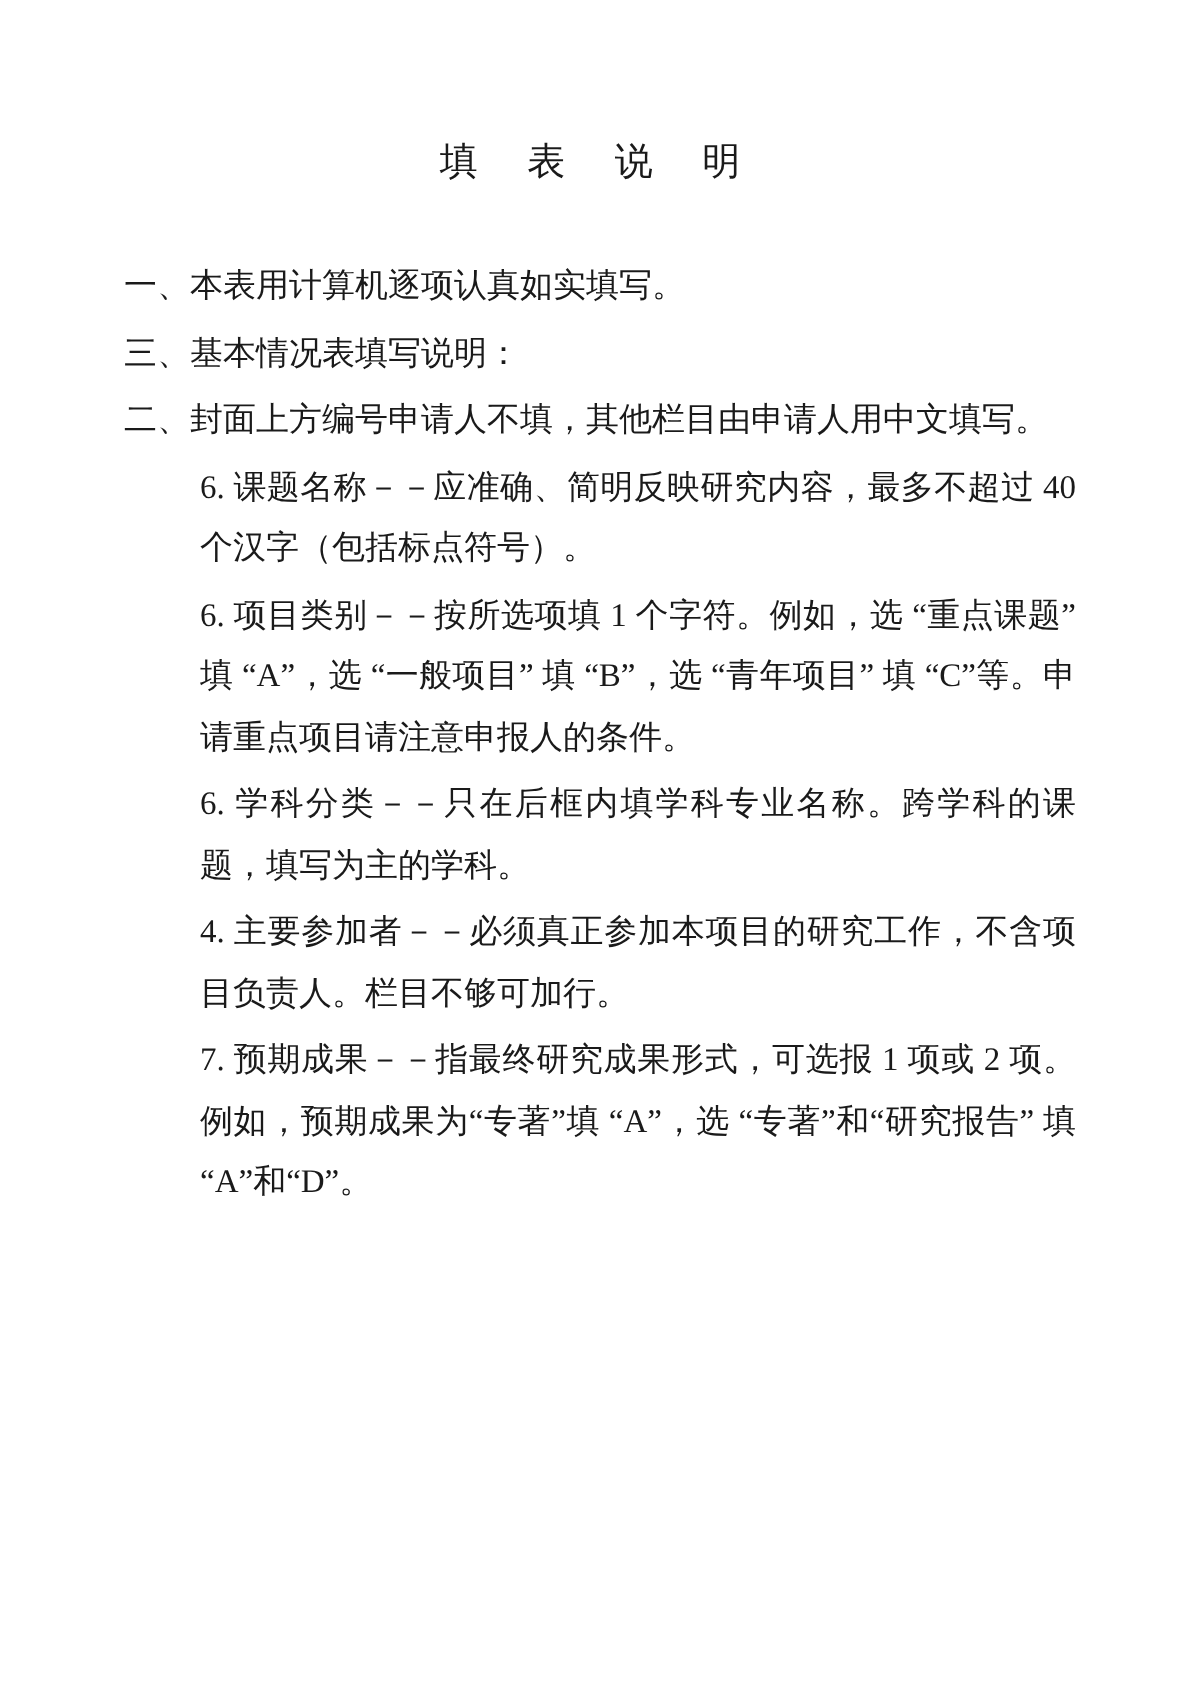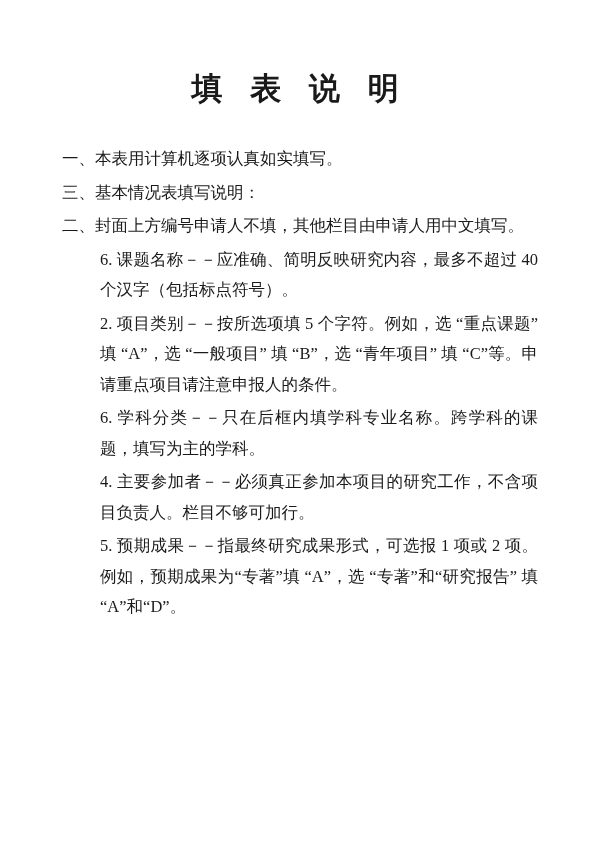--- a/index.html
+++ b/index.html
@@ -16,22 +16,22 @@
   }
   .page {
     position: relative;
     width: 600px;
     height: 848px;
     box-sizing: border-box;
     padding: 0 62px;
   }
   .doc-title {
     text-align: center;
-    font-size: 31px;
-    font-weight: bold;
+    font-size: 19px;
+    font-weight: normal;
     letter-spacing: 10px;
     margin-top: 68px;
     margin-bottom: 34px;
     font-family: "Liberation Serif", "DejaVu Serif", serif;
   }
   .body-block {
     font-size: 16.5px;
     line-height: 1.85;
     margin-top: 32px;
   }
@@ -59,23 +59,23 @@
   <div class="body-block">
 
     <p class="line lvl1">一、本表用计算机逐项认真如实填写。</p>
 
     <p class="line lvl1">三、基本情况表填写说明：</p>
 
     <p class="line lvl1">二、封面上方编号申请人不填，其他栏目由申请人用中文填写。</p>
 
     <p class="line lvl2">6. 课题名称－－应准确、简明反映研究内容，最多不超过 40 个汉字（包括标点符号）。</p>
 
-    <p class="line lvl2">2. 项目类别－－按所选项填 5 个字符。例如，选 “重点课题” 填 “A”，选 “一般项目” 填 “B”，选 “青年项目” 填 “C”等。申请重点项目请注意申报人的条件。</p>
+    <p class="line lvl2">6. 项目类别－－按所选项填 1 个字符。例如，选 “重点课题” 填 “A”，选 “一般项目” 填 “B”，选 “青年项目” 填 “C”等。申请重点项目请注意申报人的条件。</p>
 
     <p class="line lvl2">6. 学科分类－－只在后框内填学科专业名称。跨学科的课题，填写为主的学科。</p>
 
     <p class="line lvl2">4. 主要参加者－－必须真正参加本项目的研究工作，不含项目负责人。栏目不够可加行。</p>
 
-    <p class="line lvl2">5. 预期成果－－指最终研究成果形式，可选报 1 项或 2 项。例如，预期成果为“专著”填 “A”，选 “专著”和“研究报告” 填 “A”和“D”。</p>
+    <p class="line lvl2">7. 预期成果－－指最终研究成果形式，可选报 1 项或 2 项。例如，预期成果为“专著”填 “A”，选 “专著”和“研究报告” 填 “A”和“D”。</p>
 
   </div>
 
 </div>
 
 </body></html>

